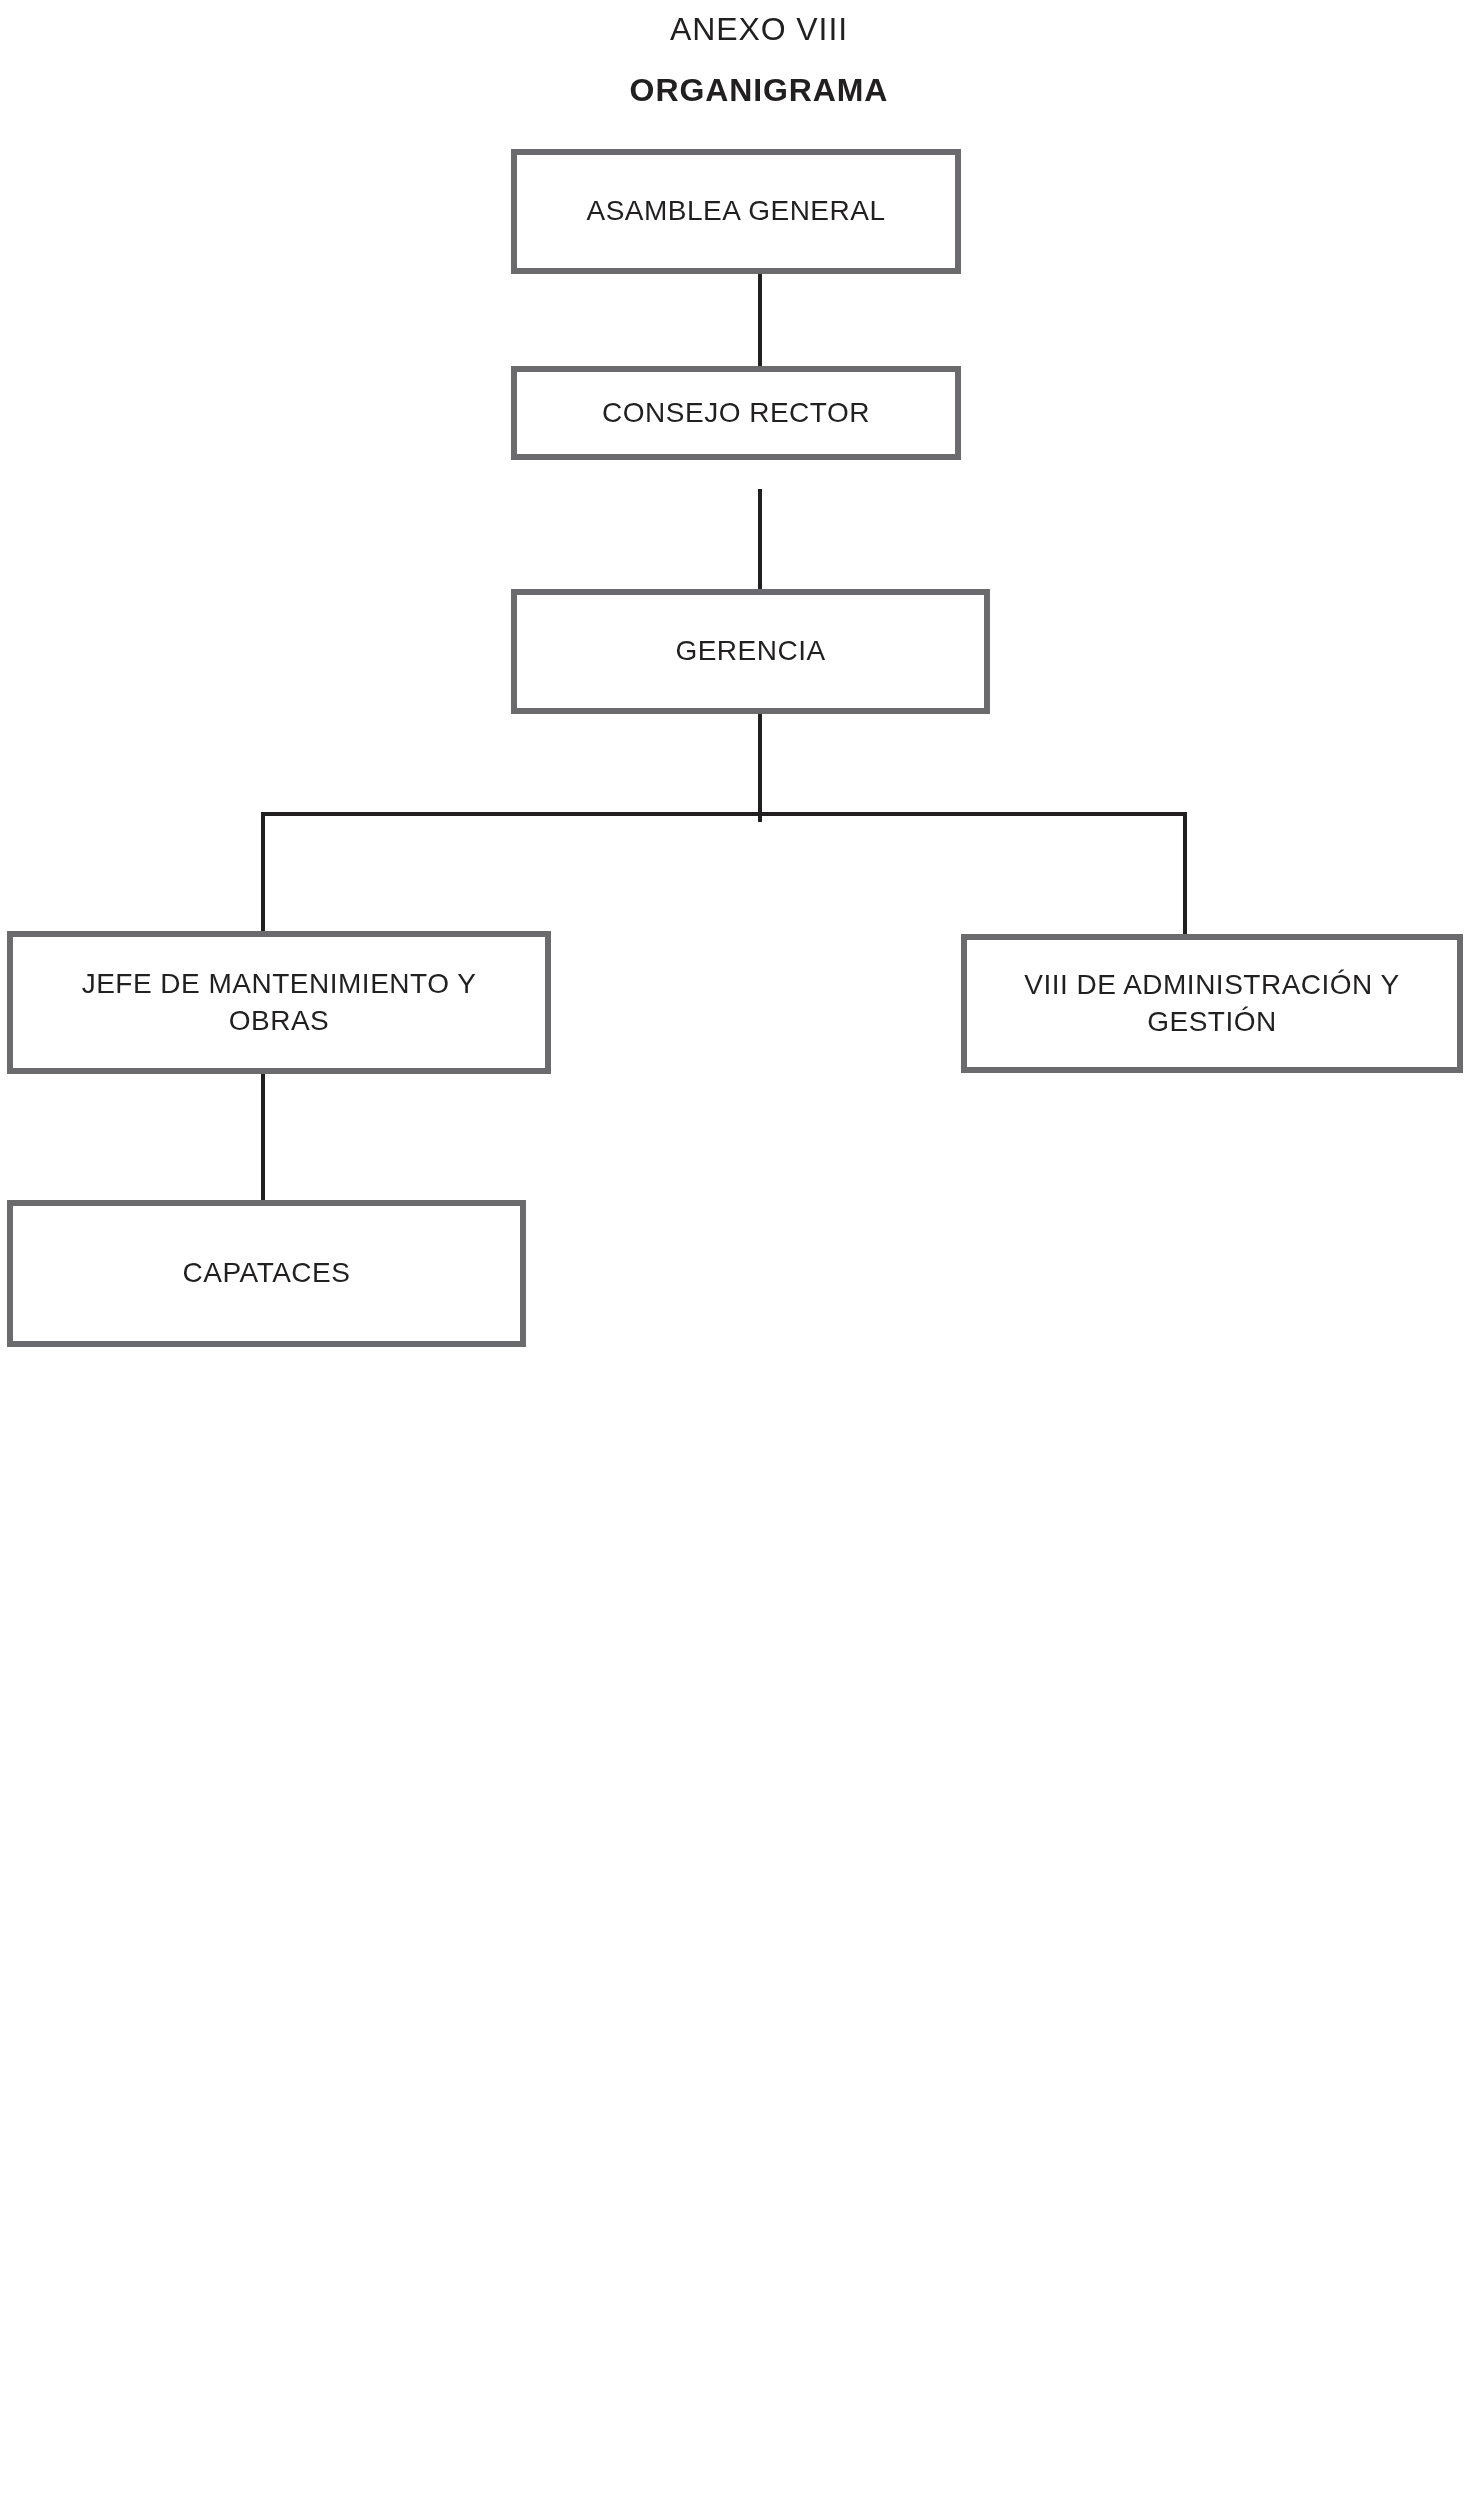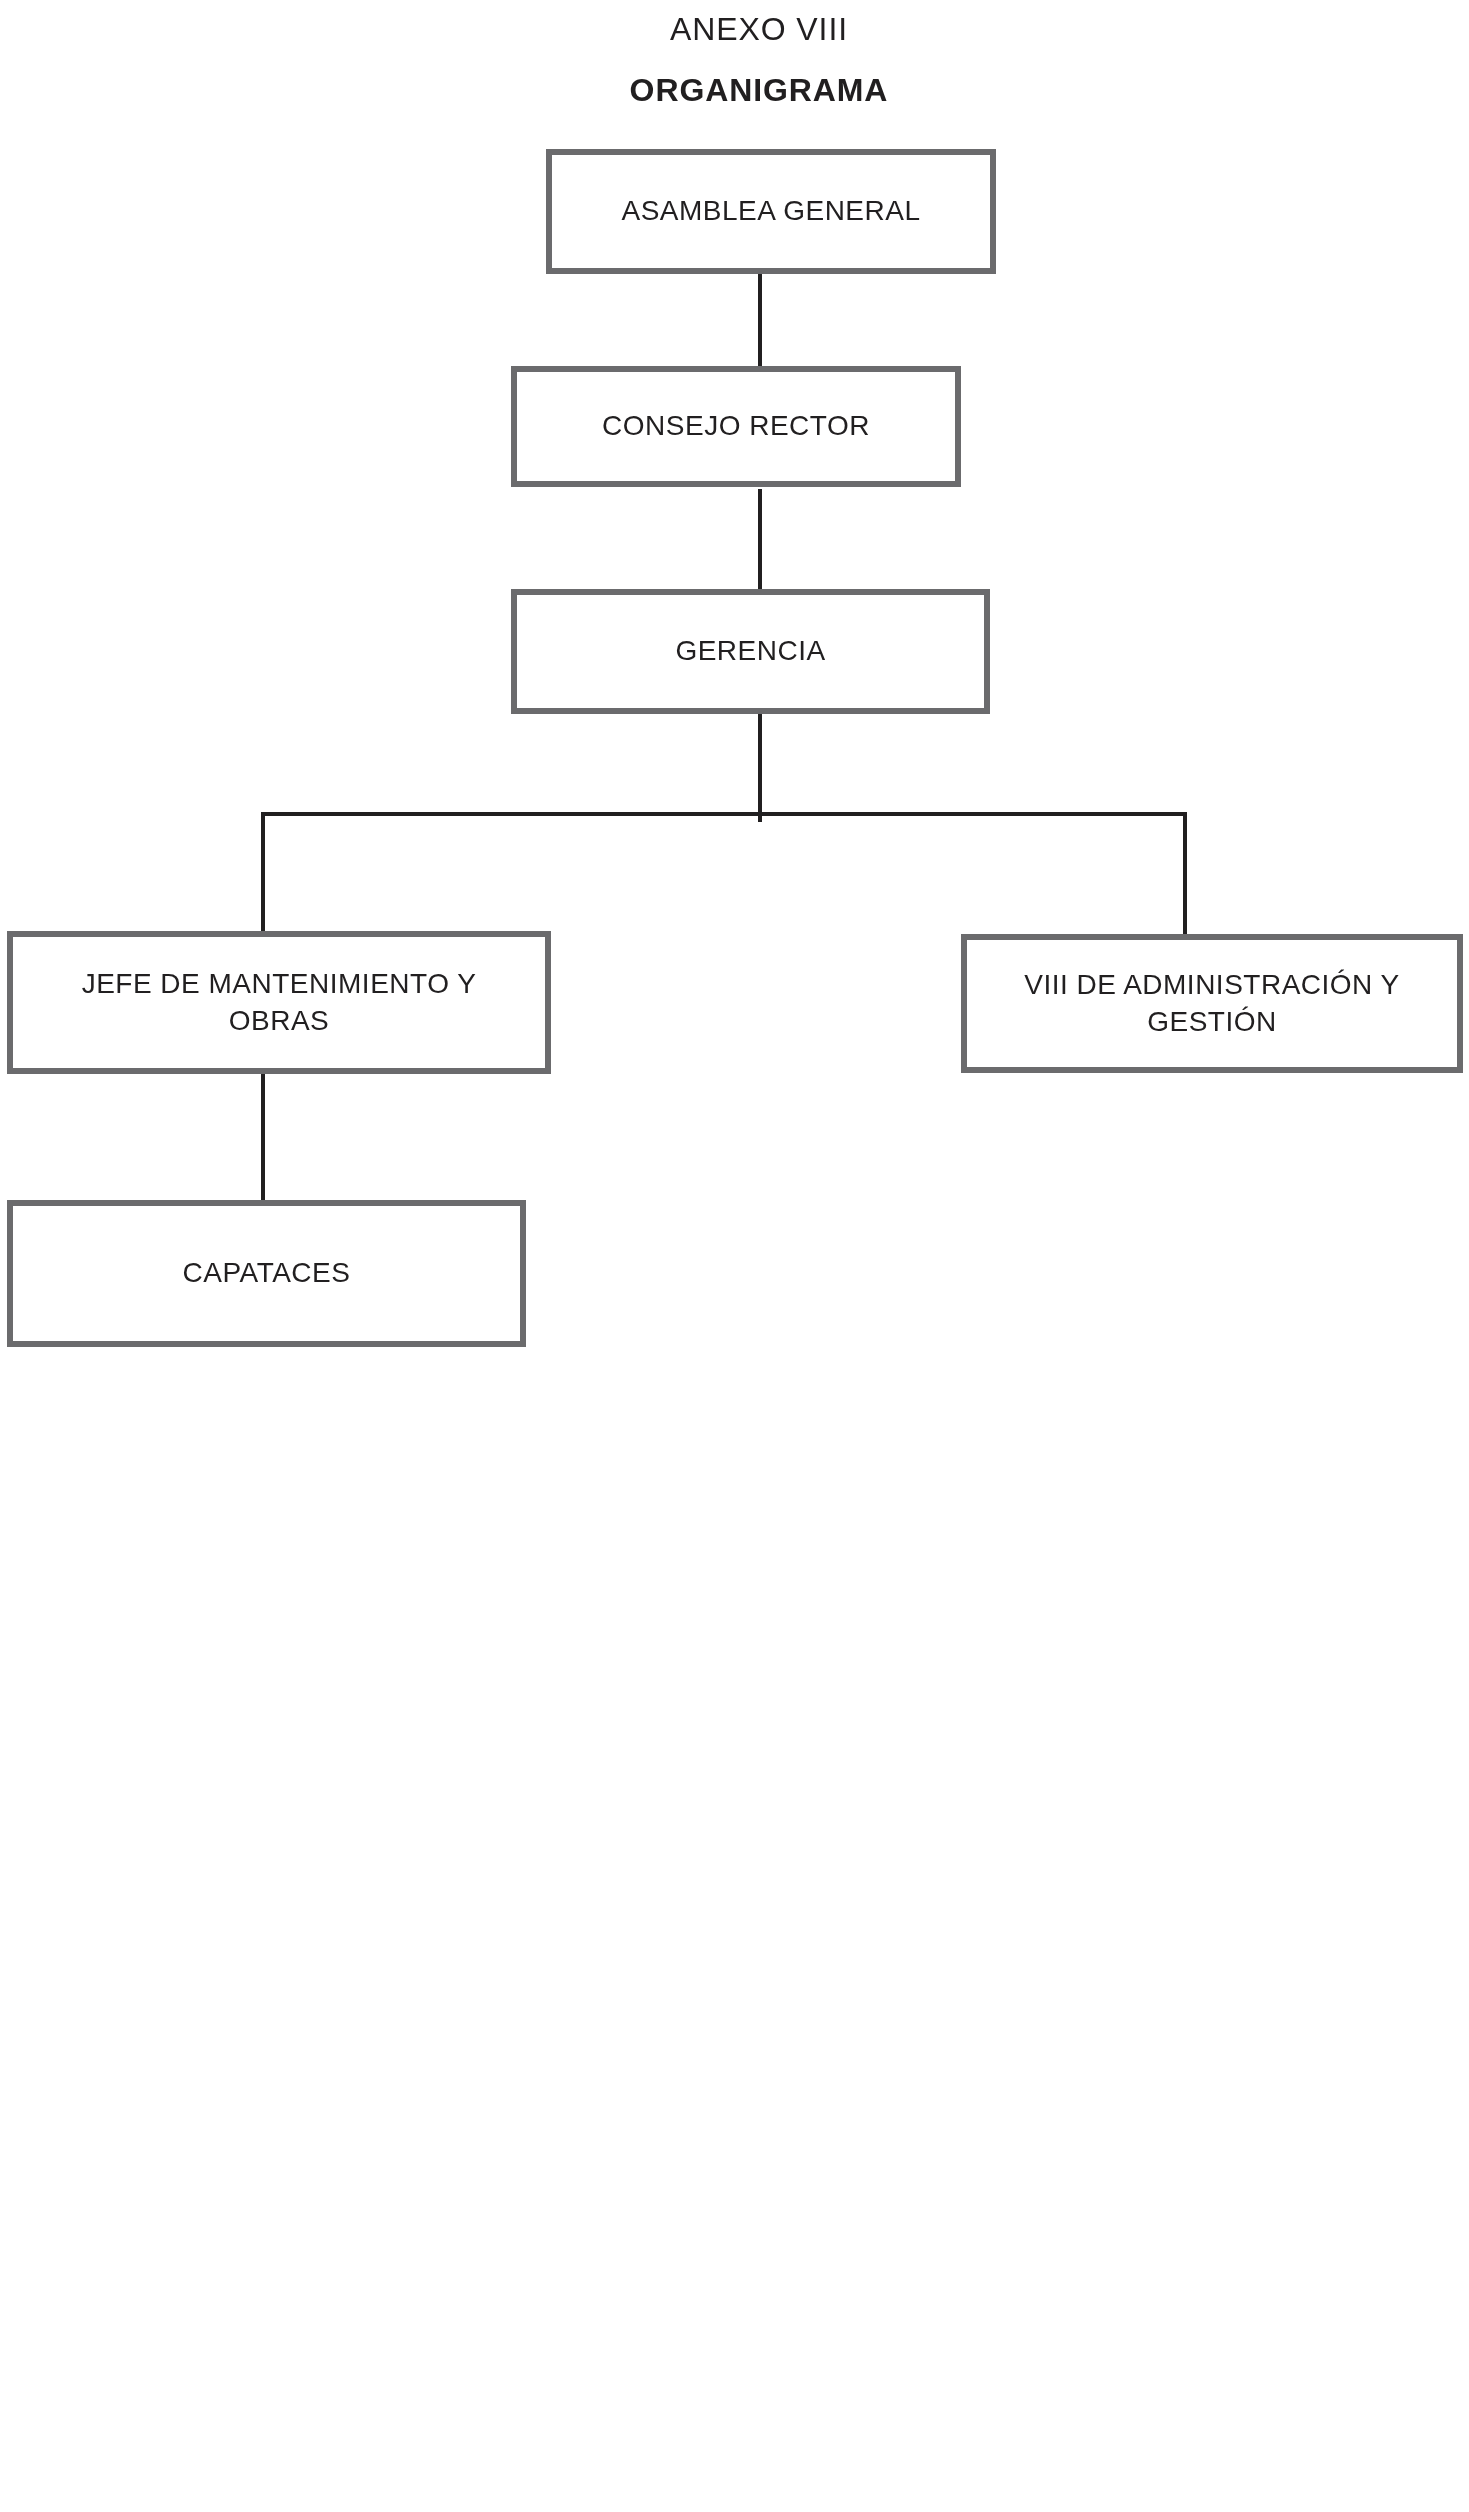--- a/index.html
+++ b/index.html
@@ -43,22 +43,22 @@
     color: #211f20;
   }
   .org-box .box-label { display: block; }
   .org-box .box-line { display: block; }
 
   .connector {
     position: absolute;
     background: #211f20;
   }
 
-  #box-asamblea   { left: 511px;  top: 149px;  width: 450px; height: 125px; margin-left: 35px; }
-  #box-consejo    { left: 511px;  top: 366px;  width: 450px; height: 121px; }
+  #box-asamblea   { left: 511px;  top: 149px;  width: 450px; height: 125px; }
+  #box-consejo    { left: 511px;  top: 366px;  width: 450px; height: 94px; }
   #box-gerencia   { left: 511px;  top: 589px;  width: 479px; height: 125px; }
   #box-jefe-mant  { left: 7px;    top: 931px; width: 544px; height: 143px; }
   #box-jefe-admin { left: 961px; top: 934px; width: 502px; height: 139px; }
   #box-capataces  { left: 7px;    top: 1200px; width: 519px; height: 147px; }
 
   #conn-v1        { left: 758px;  top: 271px;  width: 4.4px;    height: 96px; }
   #conn-v2        { left: 758px;  top: 489px;  width: 4.4px;    height: 101px; }
   #conn-v3        { left: 758px;  top: 710px;  width: 4.4px;    height: 112px; }
   #conn-h         { left: 261px;  top: 812px;  width: 926px; height: 4.4px;  }
   #conn-left-drop { left: 261px;  top: 812px;  width: 4.4px;    height: 121px; }

